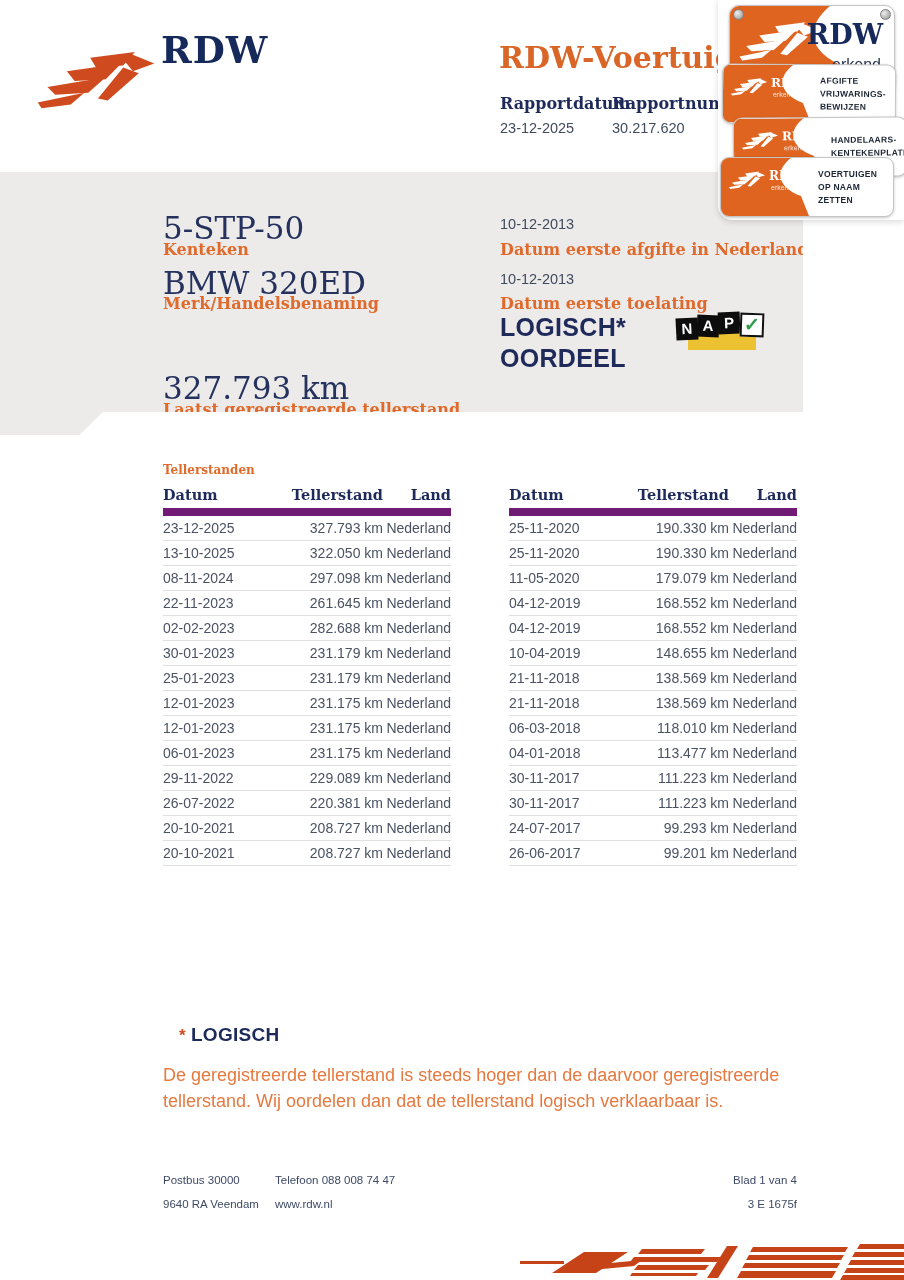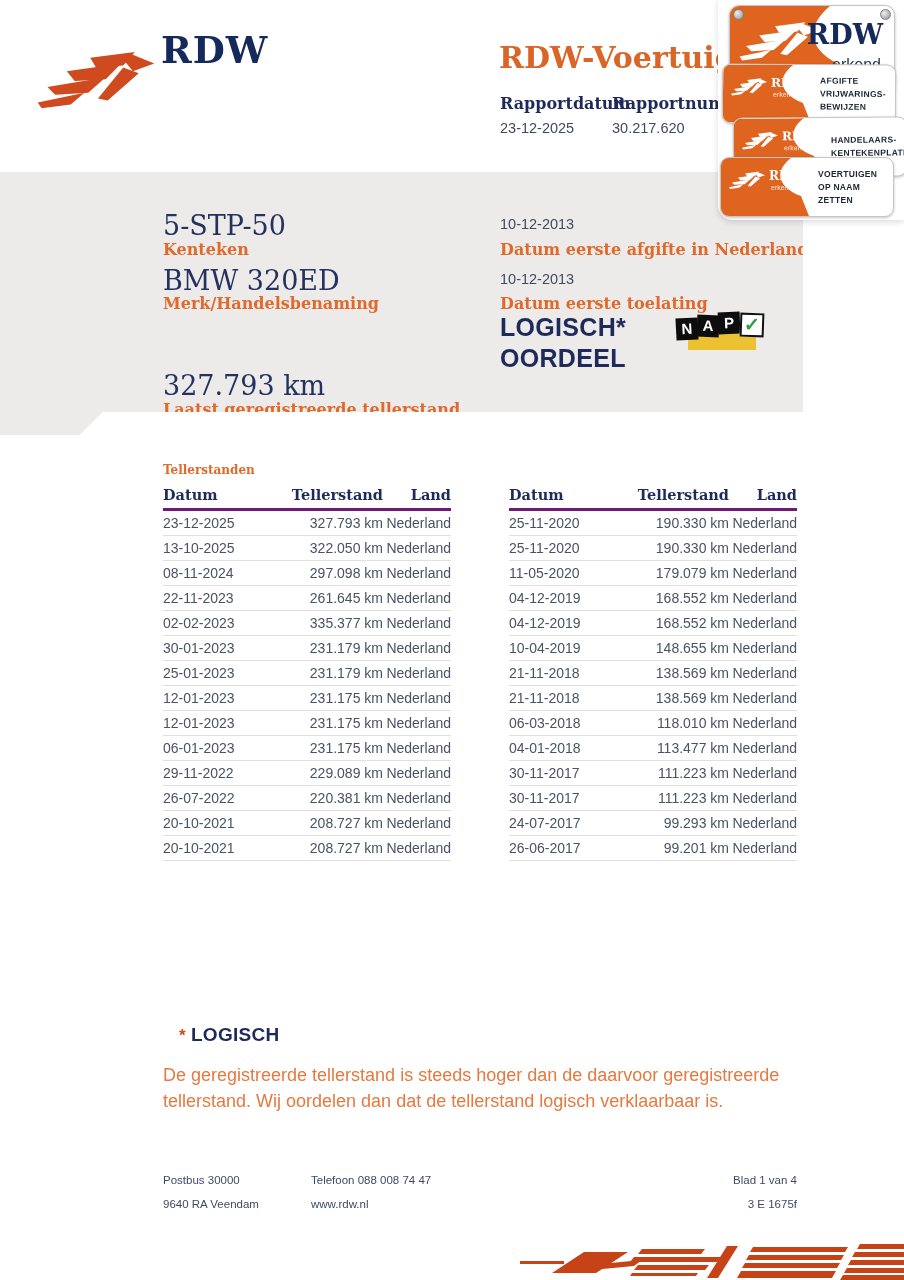--- a/index.html
+++ b/index.html
@@ -41,21 +41,21 @@
                font-weight:bold;font-size:8.5px;letter-spacing:.3px;color:#1c2533;line-height:13px;}
   .badge-2{left:4px;top:64px;transform:rotate(.4deg);}
   .badge-3{left:15px;top:117px;transform:rotate(-.4deg);}
   .badge-4{left:2px;top:157px;}
 
   
   .summary{position:absolute;left:0;top:172px;width:803px;height:263px;background:#edeaea;
            clip-path:polygon(0 0,100% 0,100% 91.3%,12.8% 91.3%,9.9% 100%,0 100%);}
   .lbl{position:absolute;font-family:"DejaVu Serif",serif;font-weight:bold;font-size:16px;
        color:#e06a2b;white-space:nowrap;margin-top:48px;}
-  .big{position:absolute;font-family:"DejaVu Serif",serif;font-size:27px;color:#25325e;white-space:nowrap;}
+  .big{position:absolute;font-family:"DejaVu Serif",serif;font-size:31px;color:#25325e;white-space:nowrap;}
   .val{position:absolute;font-size:14.5px;color:#414b5e;white-space:nowrap;}
   .oordeel{position:absolute;left:500px;top:140px;font-weight:bold;font-size:25px;line-height:31px;
            color:#1e2a5a;letter-spacing:.3px;}
 
   
   .nap{position:absolute;left:676px;top:138px;width:92px;height:44px;}
   .nap-shadow{position:absolute;left:12px;top:13px;width:68px;height:27px;background:#edc232;}
   .nap-sq{position:absolute;width:22px;height:22px;background:#0d0d0d;color:#fff;font-weight:bold;
           font-size:15px;line-height:22px;text-align:center;font-family:"Liberation Sans",sans-serif;}
   .nap-sq.s0{left:0;top:8px;transform:rotate(-3deg);}
@@ -65,36 +65,36 @@
              border:2px solid #111;transform:rotate(2deg);color:#2f9e4a;font-size:19px;
              line-height:19px;text-align:center;font-weight:bold;}
 
   
   .tables{position:absolute;left:163px;top:463px;width:634px;}
   .tables-title{font-family:"DejaVu Serif",serif;font-weight:bold;font-size:12px;color:#e06a2b;
                 margin-bottom:7px;}
   .tables-row{display:flex;justify-content:space-between;}
   .tbl{width:288px;font-size:14px;color:#4a5263;}
   .thead{display:grid;grid-template-columns:110px 110px 68px;font-family:"DejaVu Serif",serif;
-         font-weight:bold;font-size:14.5px;color:#1e2a5a;border-bottom:3px solid #701a75;
+         font-weight:bold;font-size:14.5px;color:#1e2a5a;border-bottom:8px solid #701a75;
          padding:2px 0 5px 0;}
   .thead span:nth-child(2),.thead span:nth-child(3){text-align:right;}
   .trow{display:grid;grid-template-columns:110px 110px 68px;padding:3.5px 0;
         border-bottom:1px solid #e2dfdf;line-height:17px;}
   .trow span:nth-child(2),.trow span:nth-child(3){text-align:right;}
 
   
   .explain{position:absolute;left:163px;top:1008px;width:660px;}
   .explain h3{margin:16px;font-size:19px;color:#1e2a5a;font-weight:bold;letter-spacing:.3px;}
   .explain .ast{color:#d1491f;margin-right:5px;font-size:17px;}
   .explain p{margin:12px 0 0 0;font-size:18px;line-height:26px;color:#e5793f;}
 
   
   .footer{position:absolute;left:163px;top:1168px;width:634px;font-size:11.5px;color:#3e4a66;}
-  .frow{display:grid;grid-template-columns:112px 1fr auto;line-height:24px;gap:36px;}
+  .frow{display:grid;grid-template-columns:112px 1fr auto;line-height:24px;}
   .frow .right{text-align:right;}
 
   
   .bottom-art{position:absolute;left:500px;top:1244px;width:404px;height:36px;}
 </style>
 </head>
 <body>
 
 <div class="page">
 
@@ -239,21 +239,21 @@
               <span>297.098 km</span>
               <span>Nederland</span>
             </div>
             <div class="trow">
               <span>22-11-2023</span>
               <span>261.645 km</span>
               <span>Nederland</span>
             </div>
             <div class="trow">
               <span>02-02-2023</span>
-              <span>335.377 km</span>
+              <span>282.688 km</span>
               <span>Nederland</span>
             </div>
             <div class="trow">
               <span>30-01-2023</span>
               <span>231.179 km</span>
               <span>Nederland</span>
             </div>
             <div class="trow">
               <span>25-01-2023</span>
               <span>231.179 km</span>

